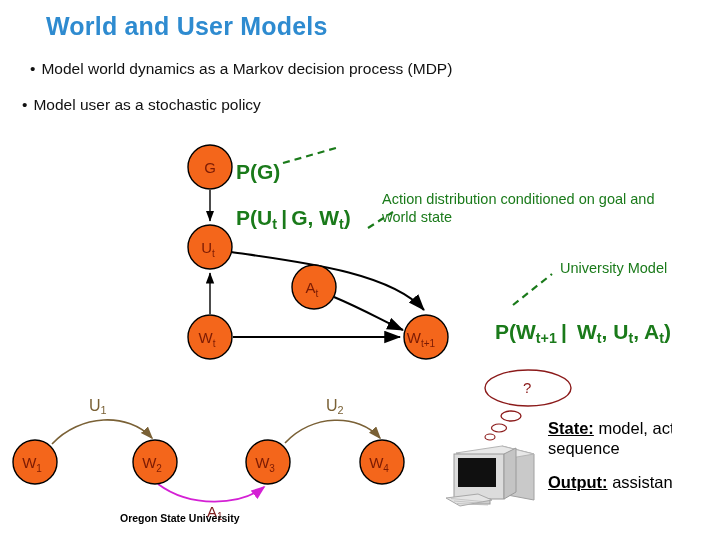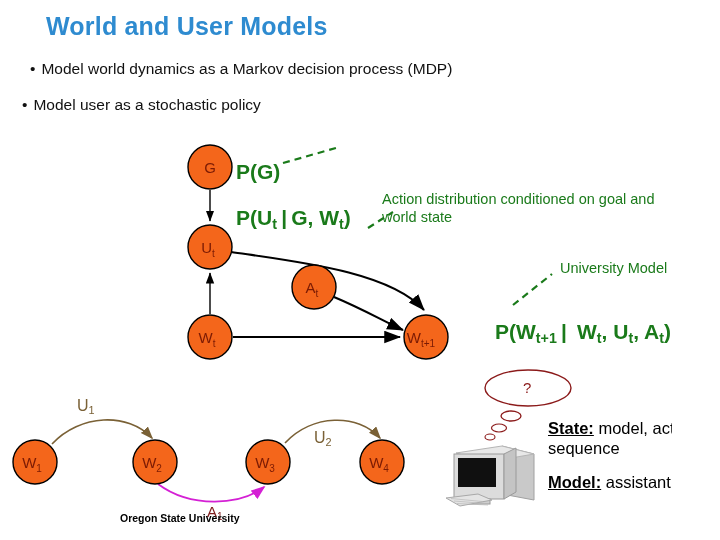--- a/index.html
+++ b/index.html
@@ -198,22 +198,22 @@
 
 
   <div class="abs green-text formula" style="left:236px; top:206px;">P(U<span class="sub">t</span> | G, W<span class="sub">t</span>)</div>
 
   <div class="abs green-text annot two-line" style="left:382px; top:190px;">Action distribution conditioned on goal and world state</div>
 
   <div class="abs green-text annot" style="left:560px; top:260px;">University Model</div>
 
   <div class="abs green-text formula" style="left:455px; top:320px;margin-left:40px;">P(W<span class="sub">t+1</span> |  W<span class="sub">t</span>, U<span class="sub">t</span>, A<span class="sub">t</span>)</div>
 
-  <div class="abs brown-label" style="left:77px; top:397px;">U<span class="sub">1</span></div>
-  <div class="abs brown-label" style="left:314px; top:397px;margin-top:32px;">U<span class="sub">2</span></div>
+  <div class="abs brown-label" style="left:89px; top:397px;">U<span class="sub">1</span></div>
+  <div class="abs brown-label" style="left:326px; top:397px;">U<span class="sub">2</span></div>
   <div class="abs magenta-label" style="left:207px; top:503px;">A<span class="sub">1</span></div>
 
   <div class="abs" id="osu-caption">Oregon State University</div>
 
   <svg class="abs" id="bubble-svg" width="110" height="80">
     <ellipse cx="62" cy="22" rx="43" ry="18" fill="none" stroke="#8B1A1A" stroke-width="1.4"></ellipse>
     <ellipse cx="45" cy="50" rx="10" ry="5" fill="none" stroke="#8B1A1A" stroke-width="1.3"></ellipse>
     <ellipse cx="33" cy="62" rx="7.5" ry="4" fill="none" stroke="#8B1A1A" stroke-width="1.2"></ellipse>
     <ellipse cx="24" cy="71" rx="5" ry="3" fill="none" stroke="#8B1A1A" stroke-width="1.1"></ellipse>
   </svg>
@@ -236,16 +236,16 @@
       <line x1="7" y1="70.5" x2="38" y2="73.5"></line>
       <line x1="10" y1="73" x2="41" y2="75.5"></line>
       <line x1="13" y1="75.5" x2="44" y2="77"></line>
     </g>
   </svg>
 
   <div class="abs gq-block" id="given-block">
     <span class="gq-key">State:</span><span> model, action sequence</span>
   </div>
   <div class="abs gq-block" id="output-block">
-    <span class="gq-key">Model:</span><span> assistant action</span>
+    <span class="gq-key">Output:</span><span> assistant action</span>
   </div>
 
 </div>
 
 </body></html>

